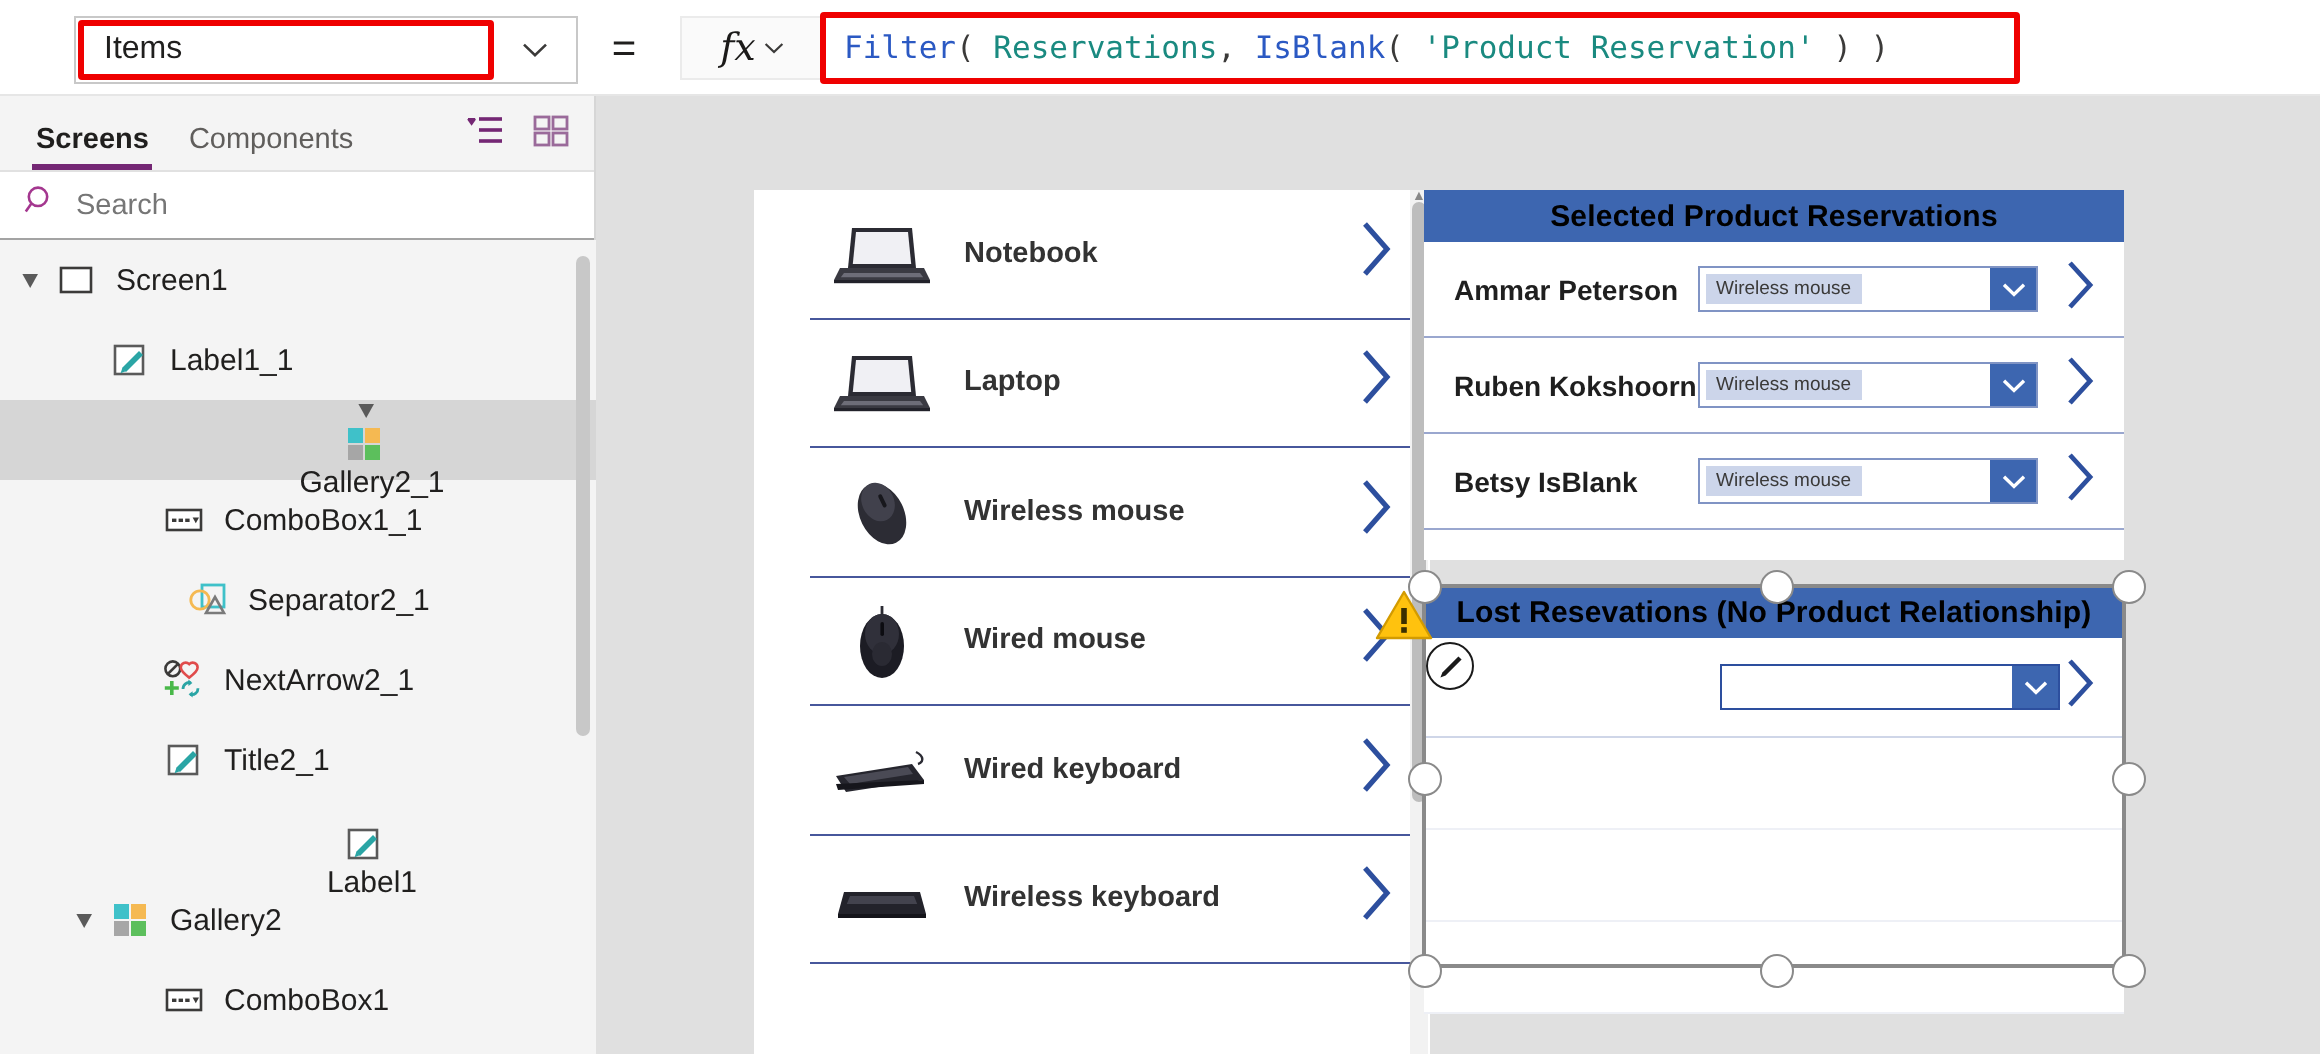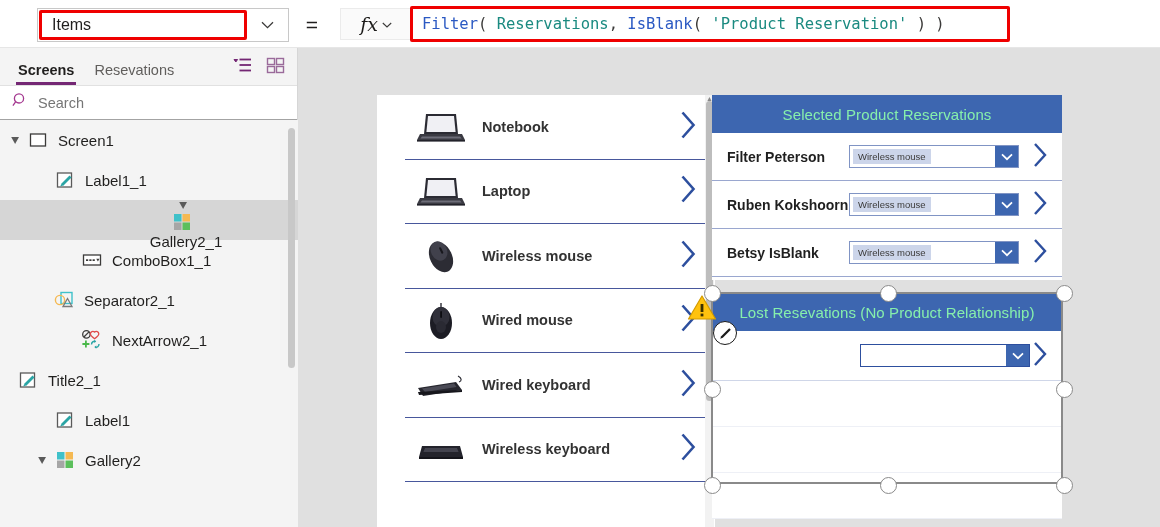--- a/index.html
+++ b/index.html
@@ -144,23 +144,23 @@
     position: absolute; top: 0px; left: 1px; width: 7px; height: 7px;
     font-size: 7px; color: #888; text-align: center; line-height: 7px;
   }
 
   
   #sel-res-panel {
     position: absolute; left: 414px; top: 47px; width: 350px; height: 185px;
     background: #ffffff;
   }
   .panel-header {
-    height: 38px; background: #3d66b0; color: #86efac;
+    height: 26px; background: #3d66b0; color: #000000;
     display: flex; align-items: center; justify-content: center;
-    font-size: 15px; font-weight: normal; letter-spacing: 0.1px;
+    font-size: 15px; font-weight: bold; letter-spacing: 0.1px;
   }
   .res-row {
     position: relative; height: 48px; display: flex; align-items: center;
     border-bottom: 1px solid #9aa7cf; padding-left: 15px; background: #fff;
   }
   .res-name {
     font-size: 14px; font-weight: bold; color: #1f1f1f; width: 122px; flex: 0 0 122px;
   }
   .combobox {
     position: relative; width: 170px; height: 23px; flex: 0 0 170px;
@@ -235,21 +235,21 @@
 
     <div id="formula-input">
       <span id="formula-tokens"><span class="tk-fn">Filter</span><span class="tk-pun">( </span><span class="tk-tbl">Reservations</span><span class="tk-pun">, </span><span class="tk-fn">IsBlank</span><span class="tk-pun">( </span><span class="tk-str">'Product Reservation'</span><span class="tk-pun"> ) )</span></span>
     </div>
   </div>
 
   <div id="sidebar">
 
     <div id="sidebar-tabs">
       <div class="side-tab active">Screens</div>
-      <div class="side-tab">Resevations</div>
+      <div class="side-tab">Components</div>
 
       <div id="tree-view-icons">
         <span class="sb-icon">
           <svg width="19" height="19" viewBox="0 0 19 19">
             <path d="M1 3.5 L4.6 3.5 M1 3.5 L2.8 6 L4.6 3.5" fill="#742774" stroke="#742774" stroke-width="1"></path>
             <rect x="6.5" y="2.6" width="11.5" height="1.8" fill="#742774"></rect>
             <rect x="6.5" y="8.1" width="11.5" height="1.8" fill="#742774"></rect>
             <rect x="6.5" y="13.6" width="11.5" height="1.8" fill="#742774"></rect>
           </svg>
         </span>
@@ -313,21 +313,21 @@
           <span class="tw-arrow"></span>
           <span class="tw-icon"><svg viewBox="0 0 22 22" width="22" height="22">
               <rect x="2.5" y="6" width="17" height="10" fill="#ffffff" stroke="#3b3a39" stroke-width="1.3"></rect>
               <rect x="5" y="10.3" width="2.2" height="1.7" fill="#3b3a39"></rect>
               <rect x="8.3" y="10.3" width="2.2" height="1.7" fill="#3b3a39"></rect>
               <rect x="11.6" y="10.3" width="2.2" height="1.7" fill="#3b3a39"></rect>
               <path d="M15.3 9.8 L18.5 9.8 L16.9 12.6 Z" fill="#3b3a39"></path>
             </svg></span>
           <span class="tw-label">ComboBox1_1</span>
         </div>
-        <div class="tree-row" style="padding-left: 36px;">
+        <div class="tree-row" style="padding-left: 76px;">
           <span class="tw-arrow"></span>
           <span class="tw-icon"><svg viewBox="0 0 22 22" width="22" height="22">
               <rect x="8" y="3.5" width="11" height="11" fill="none" stroke="#3fc1c9" stroke-width="1.4"></rect>
               <circle cx="7" cy="11" r="4.6" fill="none" stroke="#f5b952" stroke-width="1.4"></circle>
               <path d="M10 17.5 L14.5 9.5 L19 17.5 Z" fill="none" stroke="#7a7a7a" stroke-width="1.3"></path>
             </svg></span>
           <span class="tw-label">Separator2_1</span>
         </div>
         <div class="tree-row" style="padding-left: 64px;">
           <span class="tw-arrow"></span>
@@ -335,30 +335,30 @@
               <circle cx="5.4" cy="5.4" r="3.7" fill="none" stroke="#3b3a39" stroke-width="1.3"></circle>
               <line x1="2.9" y1="8" x2="8" y2="2.9" stroke="#3b3a39" stroke-width="1.3"></line>
               <path d="M13.6 3.1 C12 1.5 9.4 2.6 9.4 4.8 C9.4 6.6 11.4 8.2 13.6 9.8 C15.8 8.2 17.8 6.6 17.8 4.8 C17.8 2.6 15.2 1.5 13.6 3.1 Z" fill="none" stroke="#e04b4b" stroke-width="1.3"></path>
               <path d="M4.9 11.5 L4.9 18.5 M1.4 15 L8.4 15" stroke="#49b849" stroke-width="1.8"></path>
               <path d="M10.5 15.5 C10.5 13.3 12.4 11.8 14.4 12.4 M18 15.1 C18 17.3 16.1 18.8 14.1 18.2" fill="none" stroke="#2aa5a5" stroke-width="1.4"></path>
               <path d="M13.2 10.8 L15.2 12.5 L13.2 14 Z" fill="#2aa5a5"></path>
               <path d="M15.3 19.8 L13.3 18.1 L15.3 16.6 Z" fill="#2aa5a5"></path>
             </svg></span>
           <span class="tw-label">NextArrow2_1</span>
         </div>
-        <div class="tree-row" style="">
+        <div class="tree-row" style="padding-left: 64px;">
           <span class="tw-arrow"></span>
           <span class="tw-icon"><svg viewBox="0 0 22 22" width="22" height="22">
               <rect x="3.5" y="4" width="14" height="14" fill="#ffffff" stroke="#5a5a5a" stroke-width="1.3"></rect>
               <path d="M7 15 L15.5 6.5 L17.5 8.5 L9 17 Z" fill="#2aa5a5"></path>
               <path d="M6.3 17.6 L7.2 14.9 L8.9 16.6 Z" fill="#2aa5a5"></path>
             </svg></span>
           <span class="tw-label">Title2_1</span>
         </div>
-        <div class="tree-row" style="padding-left: 37px;">
+        <div class="tree-row" style="padding-left: 37px; flex-direction: column;">
           <span class="tw-arrow"></span>
           <span class="tw-icon"><svg viewBox="0 0 22 22" width="22" height="22">
               <rect x="3.5" y="4" width="14" height="14" fill="#ffffff" stroke="#5a5a5a" stroke-width="1.3"></rect>
               <path d="M7 15 L15.5 6.5 L17.5 8.5 L9 17 Z" fill="#2aa5a5"></path>
               <path d="M6.3 17.6 L7.2 14.9 L8.9 16.6 Z" fill="#2aa5a5"></path>
             </svg></span>
           <span class="tw-label">Label1</span>
         </div>
         <div class="tree-row" style="padding-left: 37px;">
           <span class="tw-arrow">
@@ -366,20 +366,31 @@
               <path d="M1.2 2 L9 2 L5.1 9 Z" fill="#5a5a5a"></path>
             </svg>
           </span>
           <span class="tw-icon"><svg viewBox="0 0 22 22" width="22" height="22">
               <rect x="3" y="3" width="7.5" height="7.5" fill="#3fc1c9"></rect>
               <rect x="11.5" y="3" width="7.5" height="7.5" fill="#f5b952"></rect>
               <rect x="3" y="11.5" width="7.5" height="7.5" fill="#a6a6a6"></rect>
               <rect x="11.5" y="11.5" width="7.5" height="7.5" fill="#5cbf5c"></rect>
             </svg></span>
           <span class="tw-label">Gallery2</span>
+        </div>
+        <div class="tree-row" style="padding-left: 64px;">
+          <span class="tw-arrow"></span>
+          <span class="tw-icon"><svg viewBox="0 0 22 22" width="22" height="22">
+              <rect x="2.5" y="6" width="17" height="10" fill="#ffffff" stroke="#3b3a39" stroke-width="1.3"></rect>
+              <rect x="5" y="10.3" width="2.2" height="1.7" fill="#3b3a39"></rect>
+              <rect x="8.3" y="10.3" width="2.2" height="1.7" fill="#3b3a39"></rect>
+              <rect x="11.6" y="10.3" width="2.2" height="1.7" fill="#3b3a39"></rect>
+              <path d="M15.3 9.8 L18.5 9.8 L16.9 12.6 Z" fill="#3b3a39"></path>
+            </svg></span>
+          <span class="tw-label">ComboBox1</span>
         </div>
       </div>
 
     <div id="sidebar-scrollbar">
       <div id="sidebar-scroll-thumb"></div>
     </div>
   </div>
 
   <div id="canvas">
 
@@ -462,21 +473,21 @@
       <div id="gallery-scrollbar">
         <div id="gallery-scroll-arrow">▲</div>
         <div id="gallery-scroll-thumb"></div>
       </div>
     </div>
 
     <div id="sel-res-panel">
       <div class="panel-header">Selected Product Reservations</div>
       <div id="sel-res-rows">
           <div class="res-row">
-            <span class="res-name">Filter Peterson</span>
+            <span class="res-name">Ammar Peterson</span>
             <span class="combobox">
               <span class="combo-chip">Wireless mouse</span>
               <span class="combo-btn">
                 <svg width="12" height="8" viewBox="0 0 12 8">
                   <path d="M1 1.4 L6 6.2 L11 1.4" fill="none" stroke="#ffffff" stroke-width="1.7"></path>
                 </svg>
               </span>
             </span>
             <span class="res-chevron"><svg width="15" height="26" viewBox="0 0 15 26">
                 <path d="M2 2 L12 13 L2 24" fill="none" stroke="#2d4f9e" stroke-width="2.4"></path>

